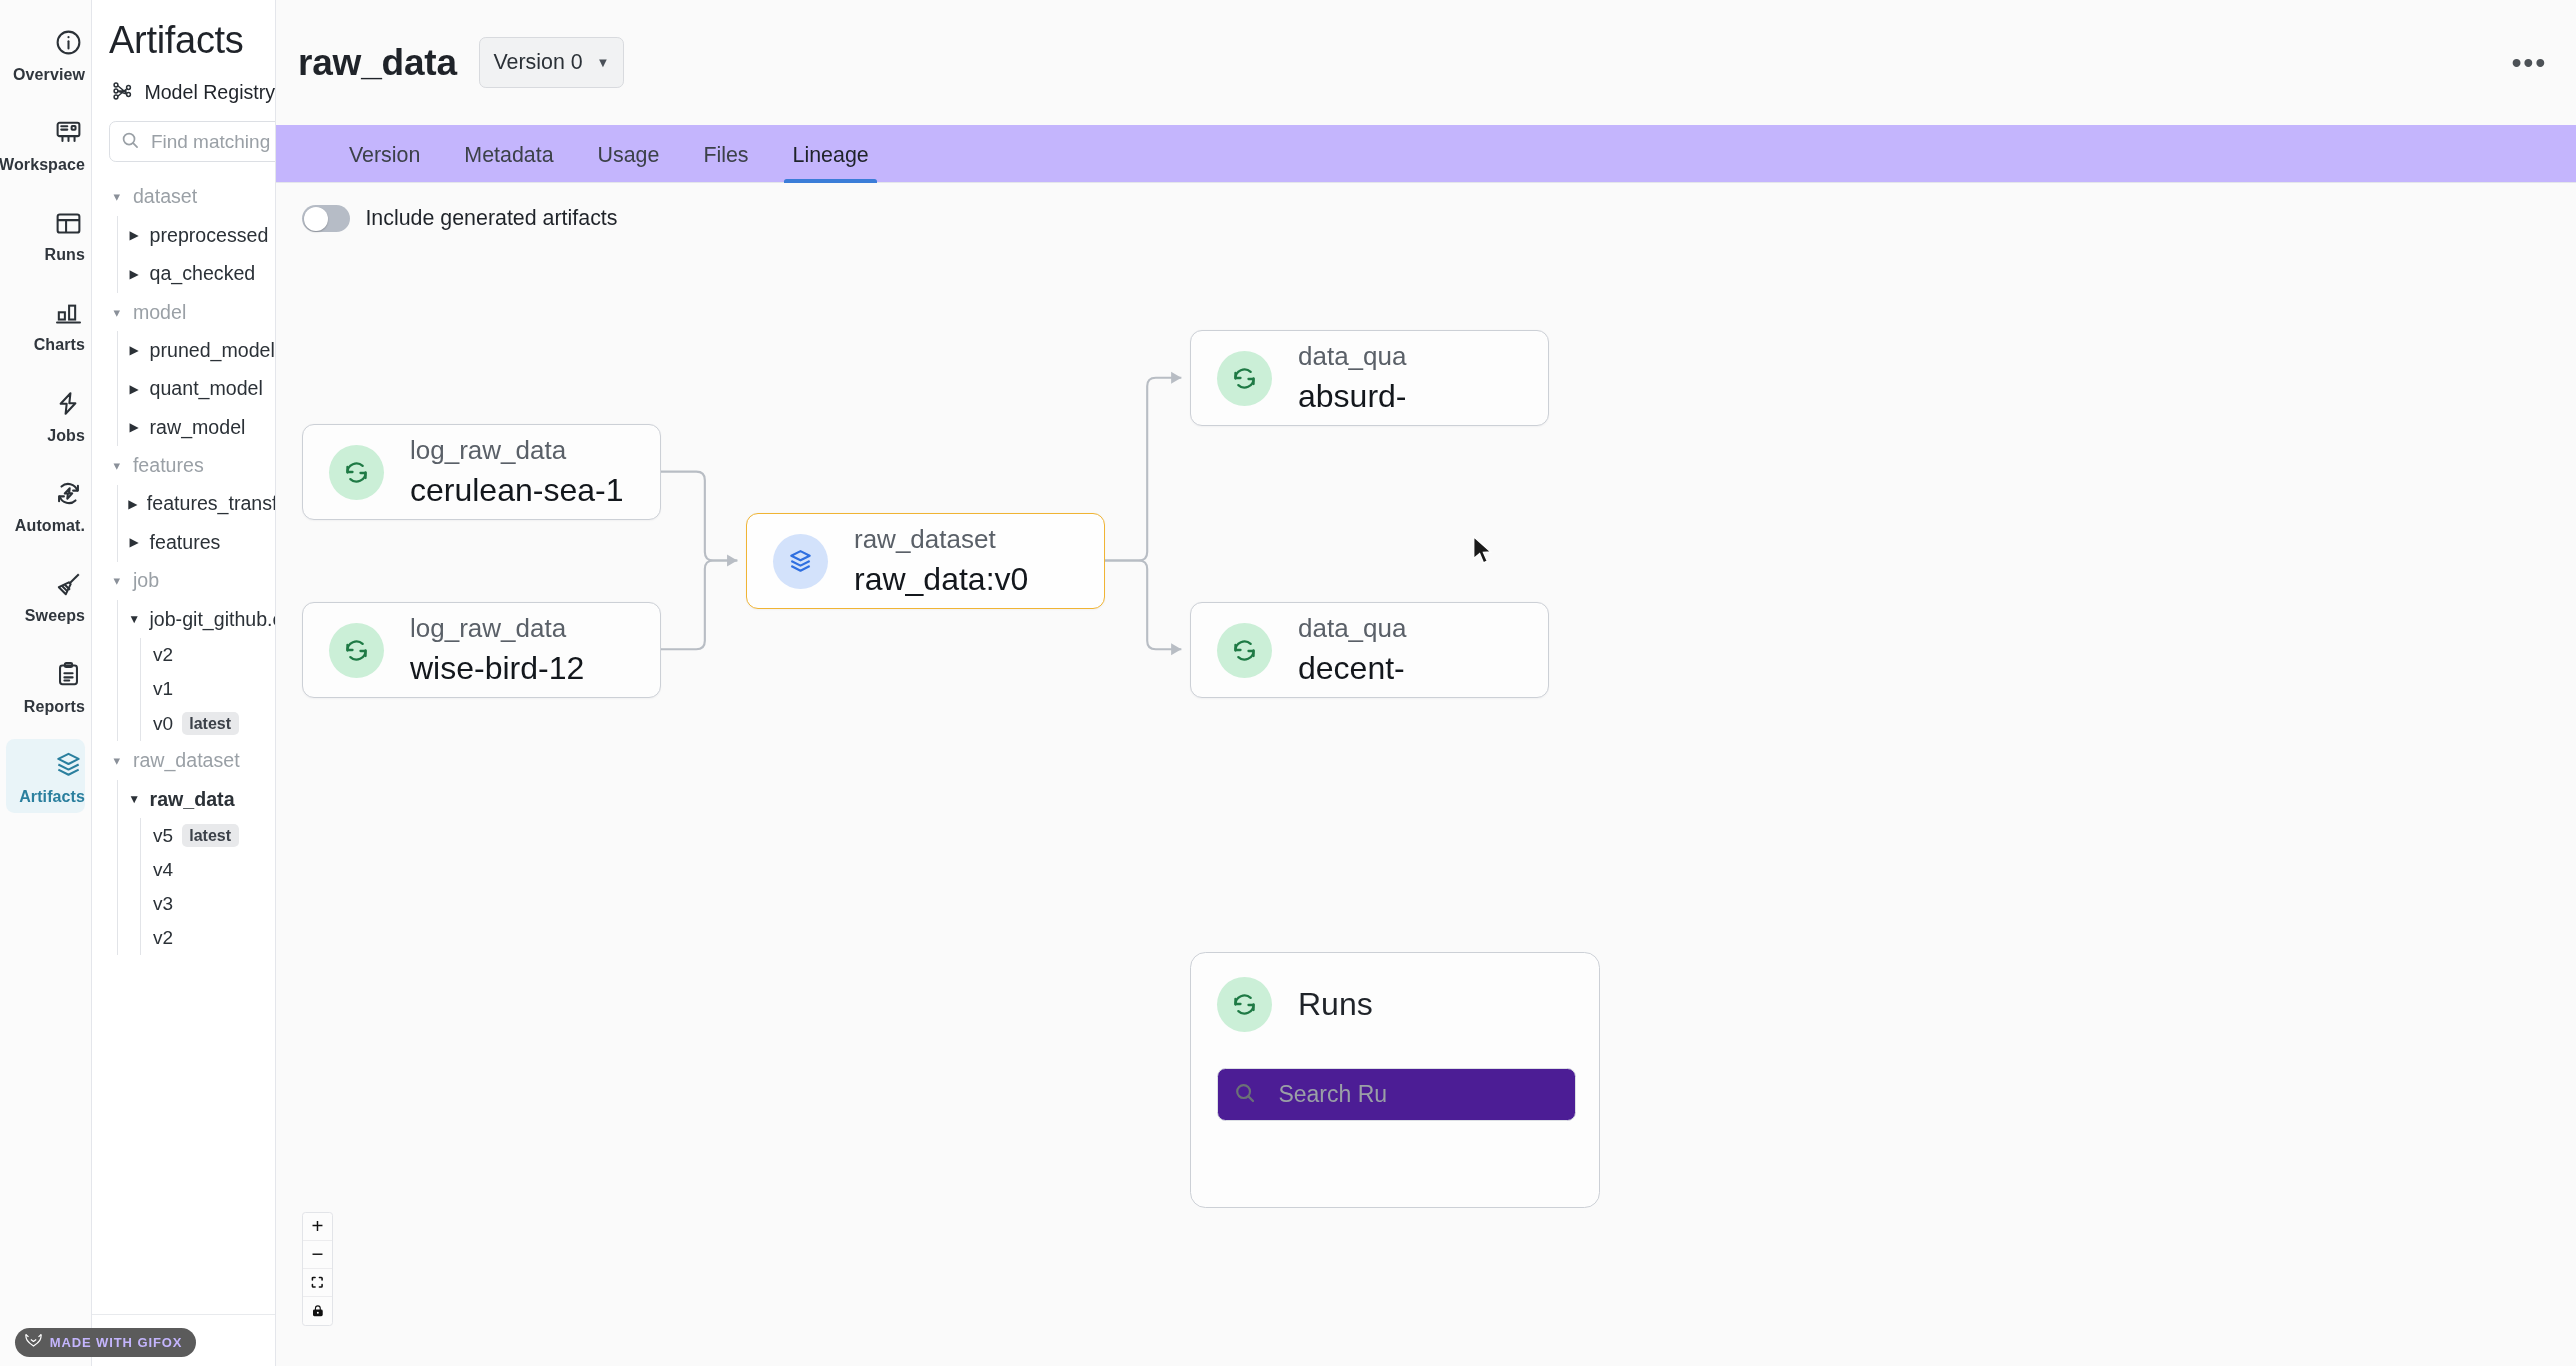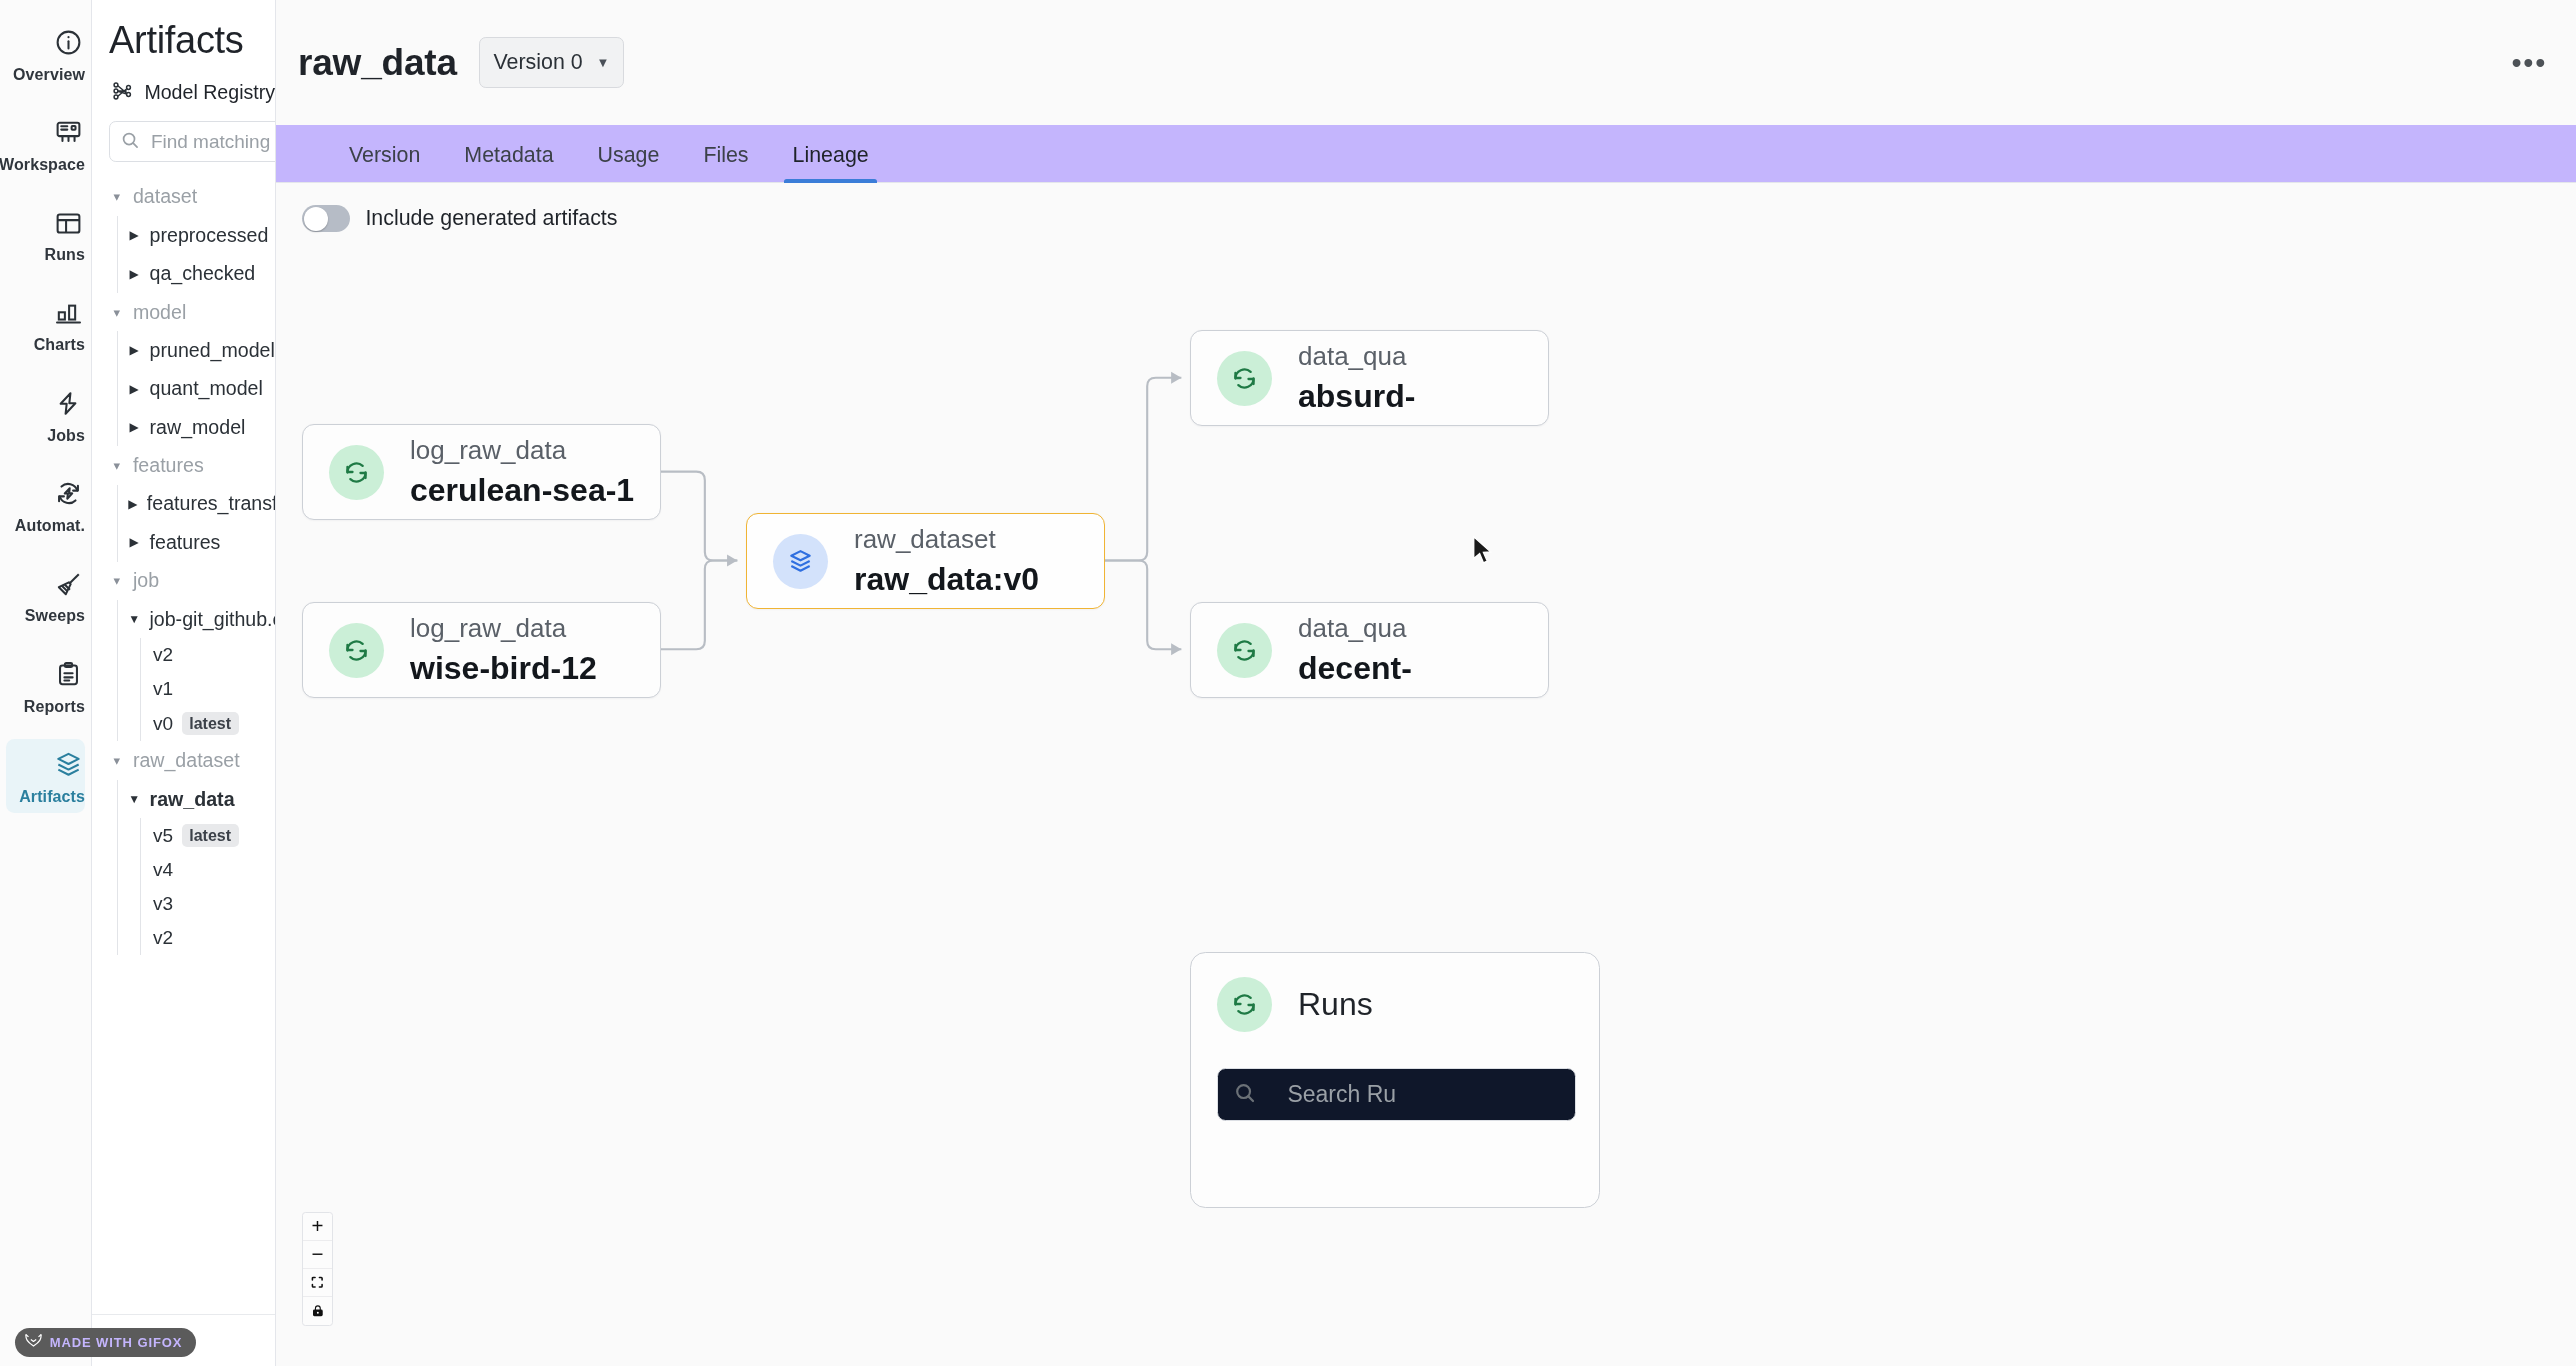--- a/index.html
+++ b/index.html
@@ -127,32 +127,32 @@
     display:flex; align-items:center; gap:26px; padding:0 26px;
     box-shadow:0 0.9px 1.7px rgba(16,24,40,.04);
   }
   .gnode.hl { border:1.7px solid #f0b434; background:#fefefe; }
   .gicon { width:55px; height:55px; border-radius:50%; display:flex; align-items:center;
            justify-content:center; flex:0 0 55px; }
   .gicon.run { background:#cbefd7; color:#1f7a45; }
   .gicon.ds  { background:#d3e2fb; color:#2f6fe0; }
   .gtexts { display:flex; flex-direction:column; gap:6px; min-width:0; }
   .gsub { font-size:26px; color:#5a6068; white-space:nowrap; }
-  .gmain { font-size:32px; color:#13171c; white-space:nowrap;font-weight:bold; }
+  .gmain { font-size:32px; color:#13171c; white-space:nowrap; }
   .gsingle { font-size:32px; color:#1f2329; white-space:nowrap; }
 
   
   .runs-card {
     position:absolute; background:#fdfdfd; border:0.9px solid #ccd0d6; border-radius:15.4px;
     padding:24px 26px;
   }
   .runs-head { display:flex; align-items:center; gap:26px; }
   .runs-search {
     margin-top:36px; height:53px; border:0.9px solid #dcdfe4; border-radius:8.5px;
-    display:flex; align-items:center; gap:30px; padding:0 15.4px; background:#0f172a;
+    display:flex; align-items:center; gap:21px; padding:0 15.4px; background:#4c1d95;
     width:359px;
   }
   .runs-search .ph { font-size:23px; color:#9aa0a6; white-space:nowrap; }
 
   
   .zoomctl {
     position:absolute; left:26px; bottom:41px; width:31px;
     border:0.9px solid #e2e4e8; border-radius:3.4px; background:#fcfcfc; overflow:hidden;
   }
   .zoomctl div {

